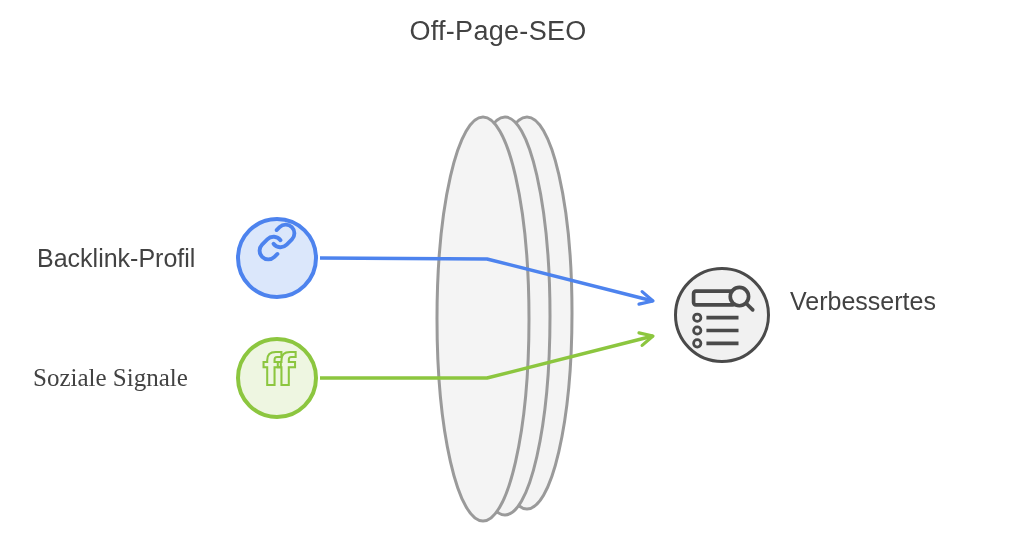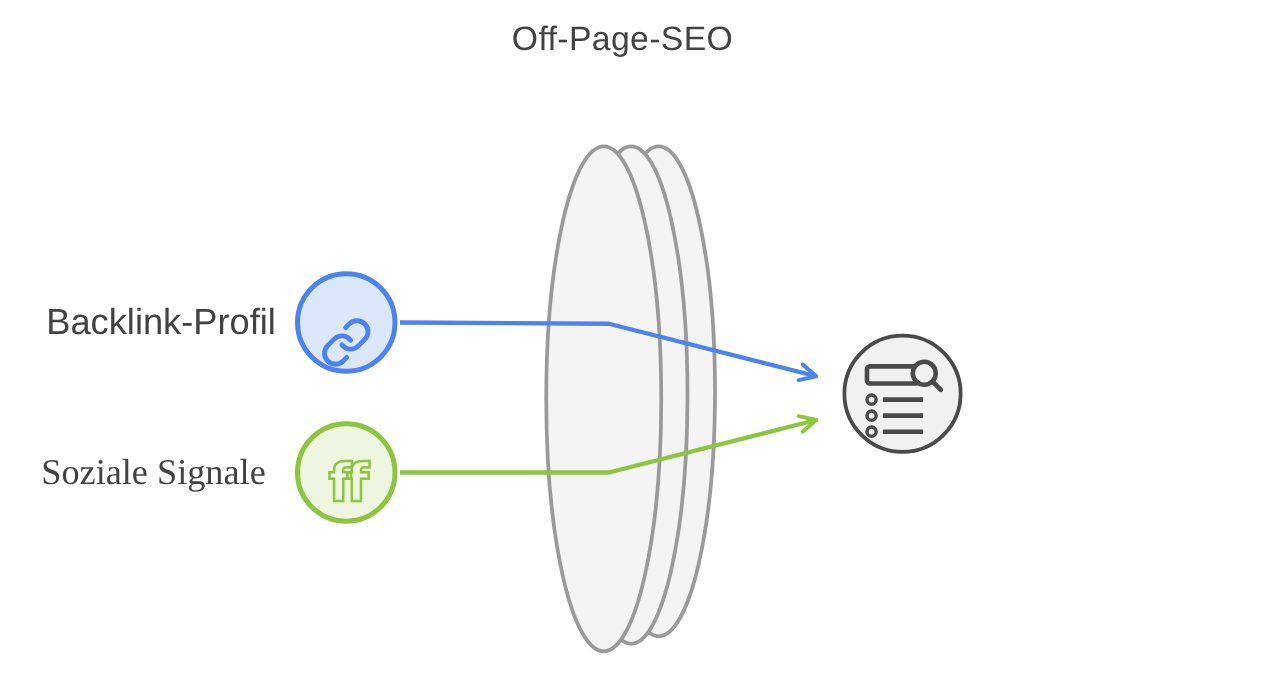--- a/index.html
+++ b/index.html
@@ -5,26 +5,26 @@
   html,body{margin:0;padding:0;}
   body{
     width:1024px;height:539px;background:#ffffff;position:relative;overflow:hidden;
     font-family:"Liberation Sans",sans-serif;
   }
   .abs{position:absolute;}
   .title{
     left:0;right:28px;top:16px;text-align:center;
     font-size:27px;font-weight:500;color:#424242;letter-spacing:.3px;
   }
-  .label{color:#424242;font-size:29px;line-height:30px;white-space:nowrap;}
+  .label{color:#424242;font-size:25px;line-height:30px;white-space:nowrap;}
   .label-backlink{left:37px;top:243px;}
   .label-social{left:33px;top:363px;font-family:Liberation Serif, serif;}
   .label-ranking{left:790px;top:286px;line-height:31px;white-space:nowrap;}
   .node{
-    border-radius:50%;display:flex;align-items:flex-end;justify-content:center;
+    border-radius:50%;display:flex;align-items:flex-start;justify-content:center;
     box-sizing:border-box;
   }
   .node-blue{left:236px;top:217px;width:82px;height:82px;background:#dbe7fb;border:4px solid #4d83ee;}
   .node-green{left:236px;top:337px;width:82px;height:82px;background:#eef6e1;border:4px solid #8cc63f;}
   .node-gray{left:674px;top:267px;width:96px;height:96px;background:#f1f1f1;border:3px solid #4a4a4a;}
   svg.layer{left:0;top:0;}
   .lens-ellipse{fill:#f4f4f4;stroke:#9a9a9a;stroke-width:3;}
   .flow{fill:none;stroke-width:3.5;stroke-linejoin:round;}
 </style>
 </head>
@@ -74,13 +74,14 @@
     <line x1="74.5" y1="36.5" x2="81.5" y2="43.5" stroke="#4a4a4a" stroke-width="4" stroke-linecap="round"></line>
     <circle cx="21" cy="52" r="4" stroke="#4a4a4a" stroke-width="3"></circle>
     <line x1="31" y1="52" x2="66" y2="52" stroke="#4a4a4a" stroke-width="4"></line>
     <circle cx="21" cy="66" r="4" stroke="#4a4a4a" stroke-width="3"></circle>
     <line x1="31" y1="66" x2="66" y2="66" stroke="#4a4a4a" stroke-width="4"></line>
     <circle cx="21" cy="80" r="4" stroke="#4a4a4a" stroke-width="3"></circle>
     <line x1="31" y1="80" x2="66" y2="80" stroke="#4a4a4a" stroke-width="4"></line>
   </svg>
 </div>
 <div class="abs label label-ranking">
+  <div>Verbessertes</div>
 </div>
 
 </body></html>

